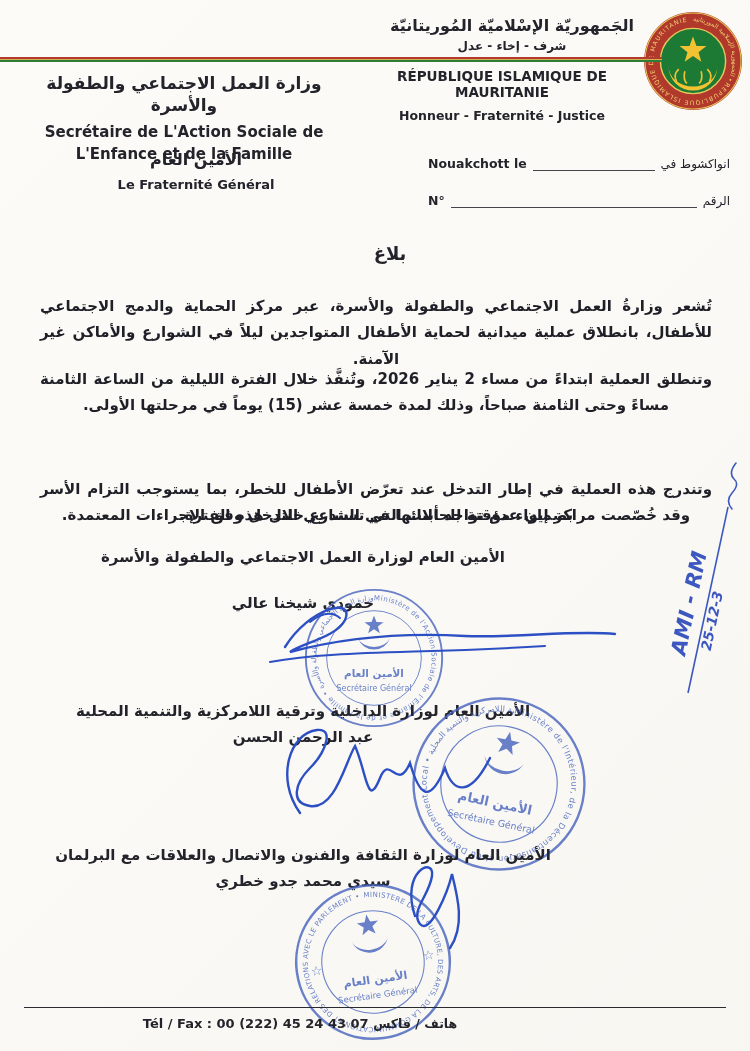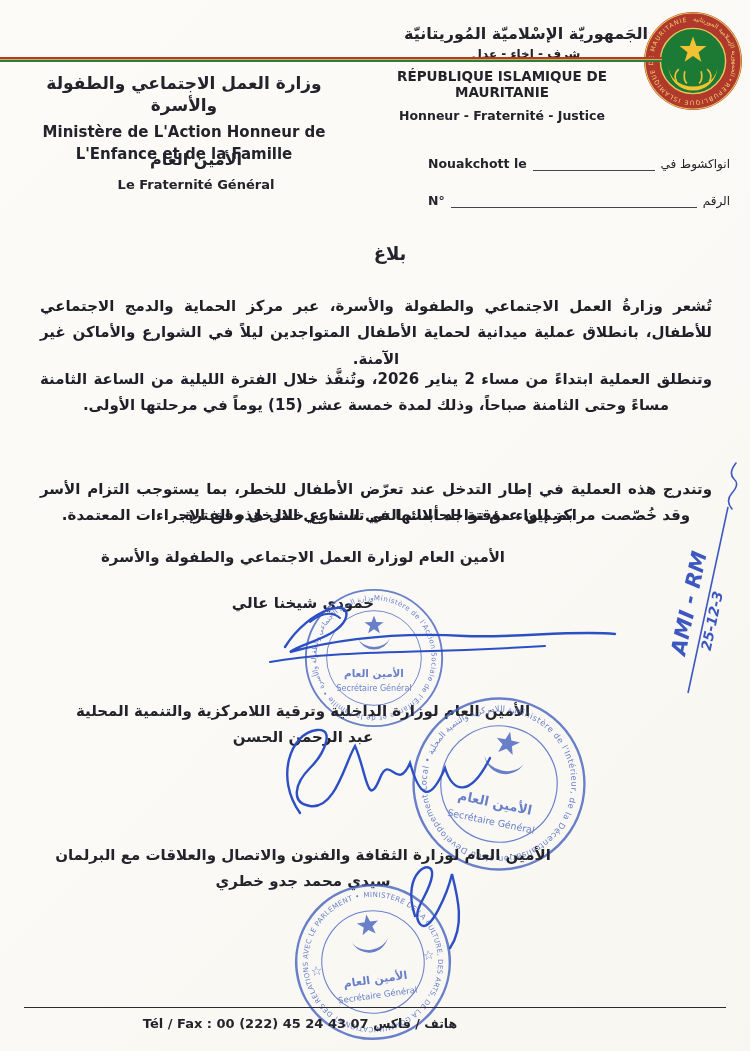--- a/index.html
+++ b/index.html
@@ -4,21 +4,21 @@
 <style>
   html,body{margin:0;padding:0;background:#e8e8e6;}
   .page{
     position:relative;width:750px;height:1051px;margin:0 auto;
     background:linear-gradient(135deg,#fcfbf8 0%,#faf9f5 55%,#f7f6f1 100%);
     font-family:"DejaVu Sans",sans-serif;color:#23232b;overflow:hidden;
   }
   .abs{position:absolute;}
   .ctr{text-align:center;}
   
-  .hdr-ar{left:392px;top:16px;width:268px;font-weight:700;font-size:16px;line-height:1.25;margin-top:8px;}
+  .hdr-ar{left:378px;top:16px;width:268px;font-weight:700;font-size:16px;line-height:1.25;}
   .hdr-motto{font-size:12px;font-weight:600;margin-top:3px;}
   .rule{left:0;top:57px;width:662px;height:5px;
     background:linear-gradient(#b23b2e 0 38%,#cfb04a 38% 60%,#2f7d3a 60% 100%);}
   .ministry{left:26px;top:72px;width:316px;}
   .ministry .ar{font-size:17px;font-weight:700;line-height:1.3;}
   .ministry .fr{font-size:15px;font-weight:700;line-height:1.45;margin-top:6px;}
   .republic{left:352px;top:68px;width:300px;}
   .republic .fr{font-size:13.5px;font-weight:700;}
   .republic .motto{font-size:12.5px;font-weight:600;margin-top:8px;}
   .emblem{right:6px;top:10px;width:102px;height:102px;}
@@ -78,21 +78,21 @@
   <div class="abs hdr-ar ctr">
     <div>الجَمهوريّة الإسْلاميّة المُوريتانيّة</div>
     <div class="hdr-motto">شرف - إخاء - عدل</div>
   </div>
 
   <div class="abs rule"></div>
 
   <div class="abs ministry ctr">
     <div class="ar">وزارة العمل الاجتماعي والطفولة والأسرة</div>
     <div class="fr">
-      <div>Ministère de L'Action Honneur de</div>
+      <div>Secrétaire de L'Action Sociale de</div>
       <div>L'Enfance et de la Famille</div>
     </div>
   </div>
 
   <div class="abs republic ctr">
     <div class="fr">RÉPUBLIQUE ISLAMIQUE DE MAURITANIE</div>
     <div class="motto">Honneur - Fraternité - Justice</div>
   </div>
 
   <div class="abs sg ctr">

